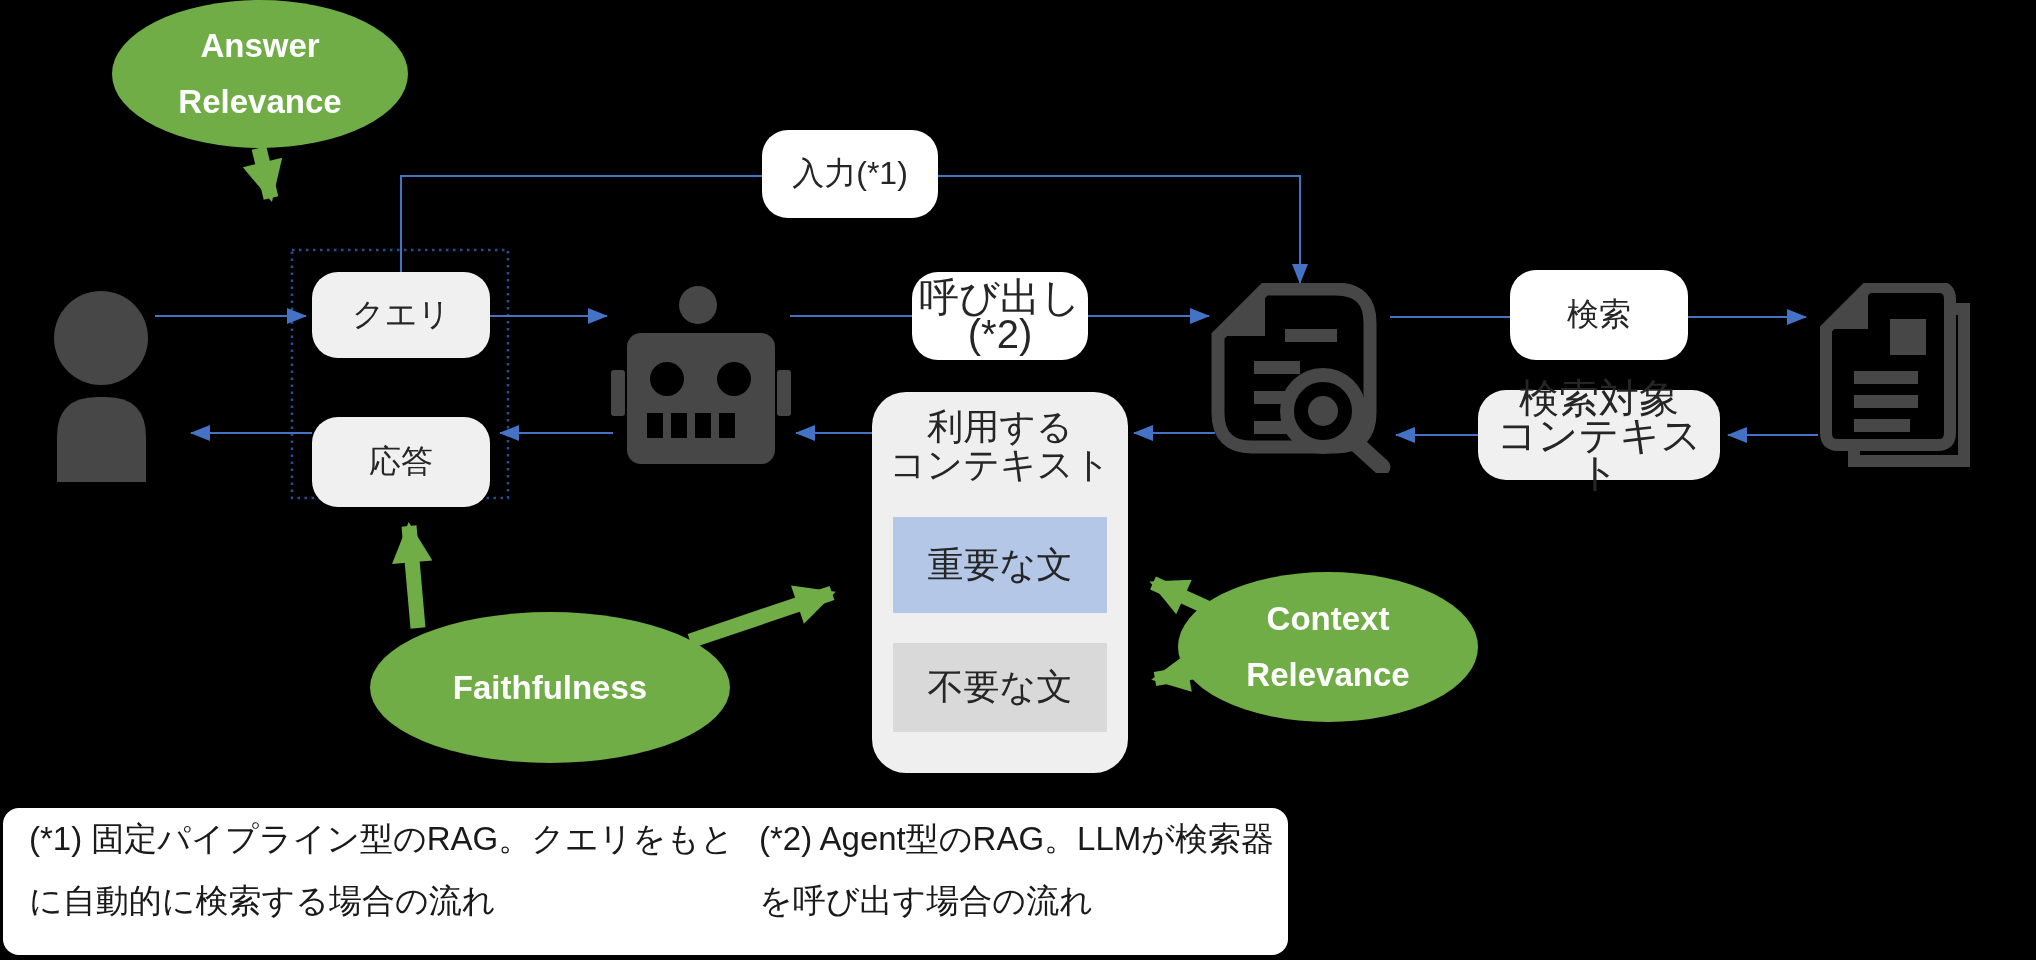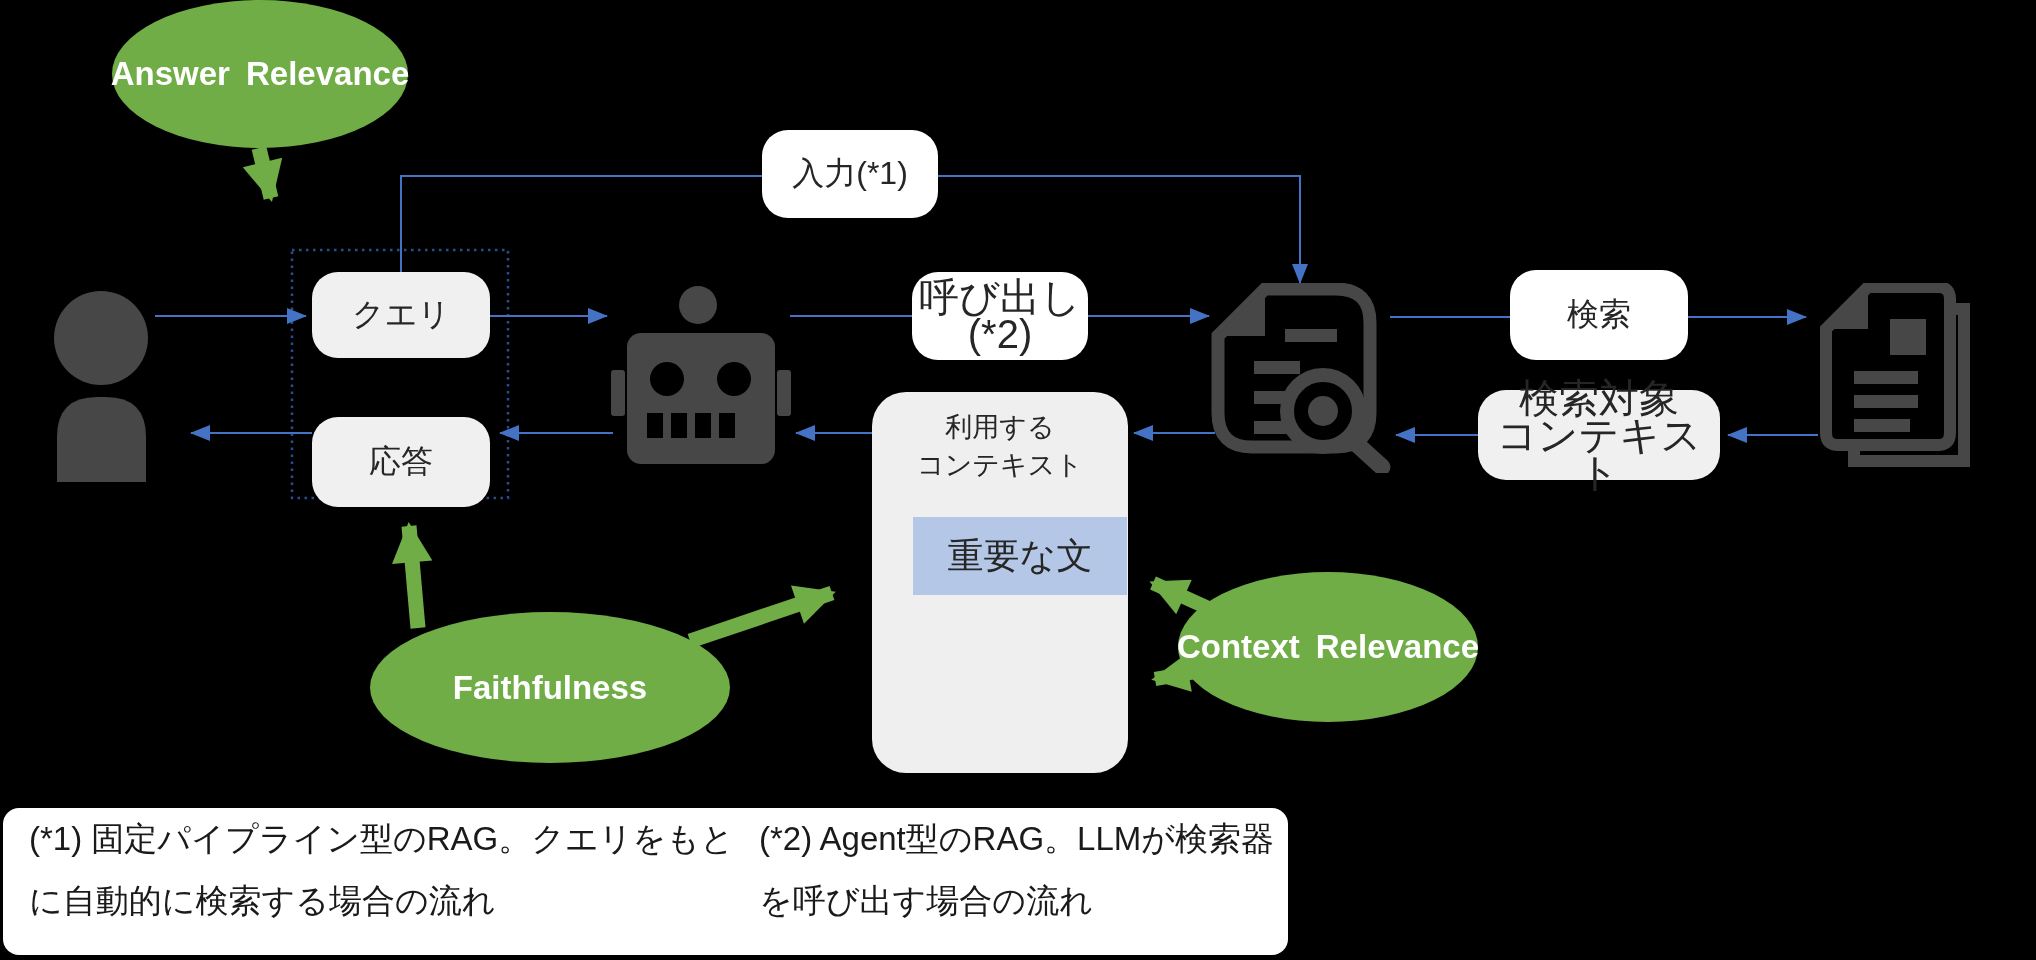--- a/index.html
+++ b/index.html
@@ -23,32 +23,32 @@
   .call-box{left:912px;top:272px;width:176px;height:88px;}
   .search-box{left:1510px;top:270px;width:178px;height:90px;}
   .search-target-box{left:1478px;top:390px;width:242px;height:90px;border-radius:28px;}
   
   .context-container{
     position:absolute;left:872px;top:392px;width:256px;height:381px;
     background:#efefef;border-radius:34px;color:#262626;
   }
   .context-title{
     position:absolute;left:0;top:16px;width:100%;text-align:center;
-    font-size:27px;line-height:38px;
+    font-size:36px;line-height:38px;
   }
   .sentence-box{
     position:absolute;left:21px;width:214px;display:flex;align-items:center;
     justify-content:center;font-size:36px;color:#262626;
   }
-  .important{top:125px;height:78px;background:#b4c7e7;margin-left:20px;}
+  .important{top:125px;height:96px;background:#b4c7e7;}
   .unneeded{top:251px;height:89px;background:#d9d9d9;}
   
   .metric{
     position:absolute;background:#70ad47;border-radius:50%;
-    display:flex;align-items:center;justify-content:center;
+    display:flex;flex-direction:column;align-items:center;justify-content:center;
     color:#ffffff;font-weight:700;font-size:33px;line-height:40px;text-align:center;gap:16px;
   }
   .answer-rel{left:112px;top:0px;width:296px;height:148px;}
   .faithfulness{left:370px;top:612px;width:360px;height:151px;}
   .context-rel{left:1178px;top:572px;width:300px;height:150px;}
   
   .footnote{
     position:absolute;left:3px;top:808px;width:1285px;height:147px;
     background:#ffffff;border-radius:16px;color:#1a1a1a;
     display:flex;flex-direction:row;justify-content:center;
@@ -156,20 +156,23 @@
   </div>
 
   <div class="context-container">
     <div class="context-title">
       <div>利用する</div>
       <div>コンテキスト</div>
     </div>
     <div class="sentence-box important">
       <span>重要な文</span>
     </div>
+    <div class="sentence-box unneeded">
+      <span>不要な文</span>
+    </div>
   </div>
 
   <svg class="layer" width="2036" height="960" viewBox="0 0 2036 960">
     <line x1="259" y1="148" x2="271" y2="198" stroke="#70ad47" stroke-width="15" marker-end="url(#ag)"></line>
     <line x1="418" y1="628" x2="409" y2="526" stroke="#70ad47" stroke-width="15" marker-end="url(#ag)"></line>
     <line x1="690" y1="641" x2="832" y2="593" stroke="#70ad47" stroke-width="15" marker-end="url(#ag)"></line>
     <line x1="1217" y1="612" x2="1153" y2="583" stroke="#70ad47" stroke-width="14" marker-end="url(#ag)"></line>
     <line x1="1195" y1="672" x2="1155" y2="679" stroke="#70ad47" stroke-width="14" marker-end="url(#ag)"></line>
   </svg>
 

